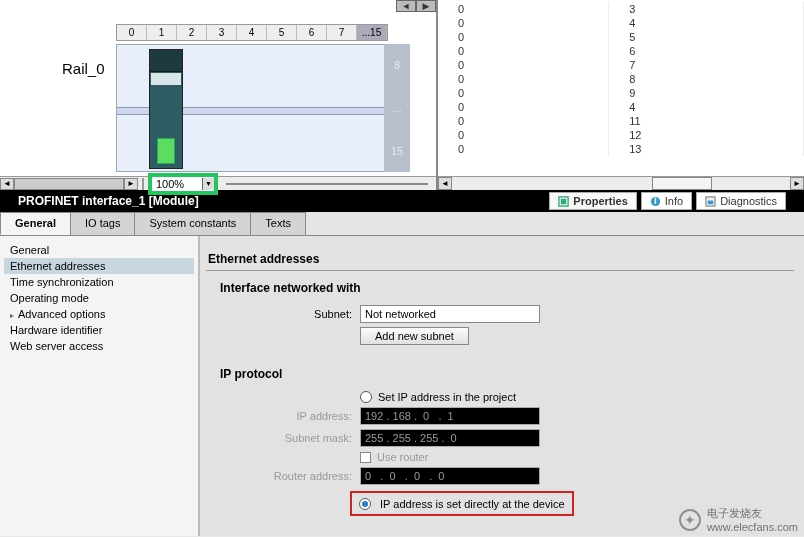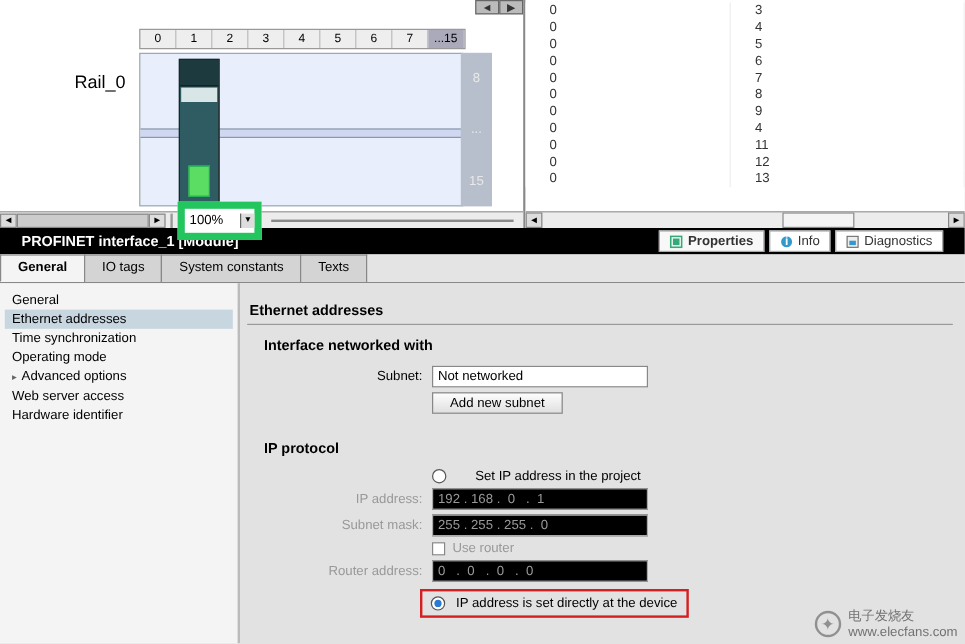--- a/index.html
+++ b/index.html
@@ -18,21 +18,21 @@
 .rail-slots { position:absolute; top:0; right:-28px; width:26px; height:128px; background:#b8bfcc; display:flex; flex-direction:column; align-items:center; justify-content:space-around; color:#e8e8e8; font-size:10px;}
 .rail-track { position:absolute; left:0; right:0; top:62px; height:8px; background:#cfd8f0; border-top:1px solid #89a; border-bottom:1px solid #89a;}
 .plc { position: absolute; top: 4px; left: 32px; width: 34px; height: 120px; background:#2f5c63; border:1px solid #222; }
 .plc-top { height:22px; background:#1d3b3f; border-bottom:1px solid #0d1f22;}
 .plc-label { height:12px; background:#d8e6e8; margin:1px;}
 .plc-port { position:absolute; bottom:4px; left:7px; width:18px; height:26px; background:#5bdc62; border:1px solid #2a5;}
 .scroll-bottom { position:absolute; bottom:0; left:0; right:0; height:14px; background:#ececec; border-top:1px solid #999; display:flex; align-items:center; }
 .scroll-bottom .sb-btn { width:14px; height:12px; border:1px solid #888; background:#ddd; display:flex;align-items:center;justify-content:center;font-size:8px;}
 .scroll-bottom .sb-track { flex:0 0 110px; height:12px; background:#ccc; border:1px solid #888;}
 .zoom-sep { width:2px; height:12px; background:#999; margin:0 4px;}
-.zoom-dd { width:70px; height:32px; border:6px solid #22c55e; background:#fff; padding-left:4px; display:flex; align-items:center; font-size:10px;}
+.zoom-dd { width:70px; height:22px; border:4px solid #22c55e; background:#fff; padding-left:4px; display:flex; align-items:center; font-size:10px;}
 .zoom-dd .dd-btn { margin-left:auto; width:12px; height:12px; background:#ddd; border-left:1px solid #666; display:flex;align-items:center;justify-content:center; font-size:7px;}
 .zoom-slider { flex:1; margin:0 8px; height:10px; display:flex; align-items:center;}
 .zoom-slider .track { flex:1; height:2px; background:#888;}
 
 .table-pane { flex:1; background:#fff; position:relative; padding-top:2px;}
 .data-table { width:100%; border-collapse:collapse; font-size:11px;}
 .data-table td { padding:1px 20px; border-right:1px solid #eee; color:#333;}
 .data-table tr:nth-child(odd){background:#fff;} .data-table tr:nth-child(even){background:#fff;}
 .table-scroll { position:absolute; bottom:0; left:0; right:0; height:14px; background:#ececec; border-top:1px solid #999; display:flex;}
 .table-scroll .sb-btn { width:14px; border:1px solid #888; background:#ddd; font-size:8px; display:flex;align-items:center;justify-content:center;}
@@ -60,21 +60,21 @@
 .detail-pane { flex:1; background:#e2e2e2; overflow-y:auto; padding:6px 10px 6px 6px; position:relative;}
 .section-hdr { font-weight:bold; font-size:12px; padding:4px 2px; border-bottom:1px solid #999; margin-bottom:6px; margin-top:6px;}
 .sub-section { margin:6px 10px 10px 10px; padding:4px;}
 .sub-section .sub-title { font-weight:bold; font-size:12px; margin-bottom:10px;}
 .form-row { display:flex; align-items:center; margin:4px 0; }
 .form-row .lbl { width:140px; text-align:right; padding-right:8px; font-size:11px;}
 .form-row .val { flex:0 0 200px;}
 .txt { width:180px; border:1px solid #888; background:#fff; padding:2px 4px; font-size:11px;}
 .txt.disabled { background:#000000; color:#999; border-color:#aaa;}
 .btn { border:1px solid #888; background:linear-gradient(#fdfdfd,#e0e0e0); padding:2px 14px; font-size:11px; cursor:pointer;}
-.radio-row { display:flex; align-items:flex-end; gap:24px; margin:4px 0 4px 140px;}
+.radio-row { display:flex; align-items:flex-end; gap:6px; margin:4px 0 4px 140px;}
 .radio { width:12px; height:12px; border:1px solid #555; border-radius:50%; display:inline-flex; align-items:center; justify-content:center; background:#fff;}
 .radio.checked::after { content:""; width:6px; height:6px; background:#2a7bd1; border-radius:50%;}
 .chk-row { display:flex; align-items:center; gap:6px; margin:2px 0 2px 140px;}
 .chk { width:11px;height:11px;border:1px solid #888;background:#fff;}
 .red-box { border:2px solid #d42020; padding:4px 7px; display:inline-block;}
 .disabled-txt { color:#999;}
 
 
 .watermark { position:absolute; right:6px; bottom:4px; display:flex; align-items:center; gap:6px; opacity:0.9;}
 .watermark .logo { width:22px; height:22px; border:2px solid #888; border-radius:50%; display:flex; align-items:center; justify-content:center; color:#888; font-size:14px;}
@@ -222,22 +222,22 @@
   <div class="tab">Texts</div>
 </div>
 
 <div class="content-split">
   <div class="nav-tree">
     <div class="nav-item">General</div>
     <div class="nav-item sel">Ethernet addresses</div>
     <div class="nav-item">Time synchronization</div>
     <div class="nav-item">Operating mode</div>
     <div class="nav-item has-child">Advanced options</div>
+    <div class="nav-item">Hardware identifier</div>
     <div class="nav-item">Web server access</div>
-    <div class="nav-item">Hardware identifier</div>
   </div>
 
   <div class="detail-pane">
     <div class="section-hdr">Ethernet addresses</div>
 
     <div class="sub-section">
       <div class="sub-title">Interface networked with</div>
       <div class="form-row">
         <span class="lbl">Subnet:</span>
         <span class="val"><input class="txt" readonly="" value="Not networked" style=""></span>

